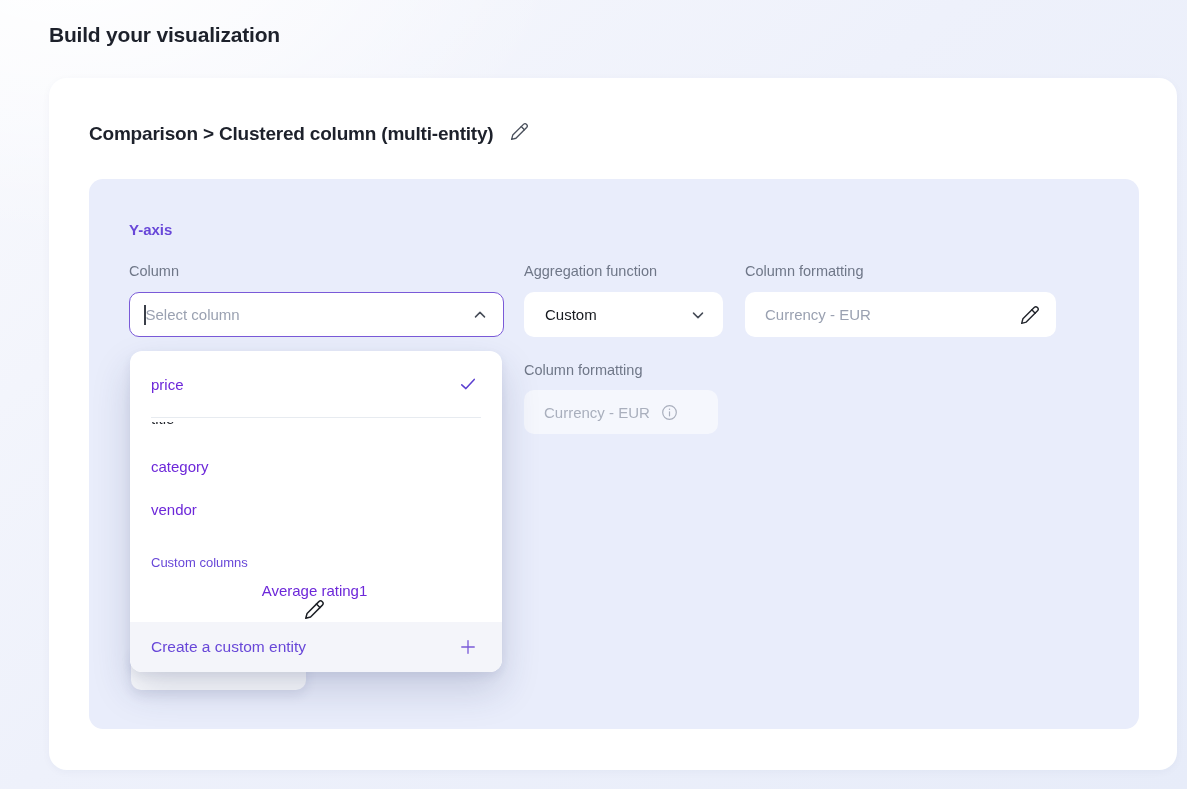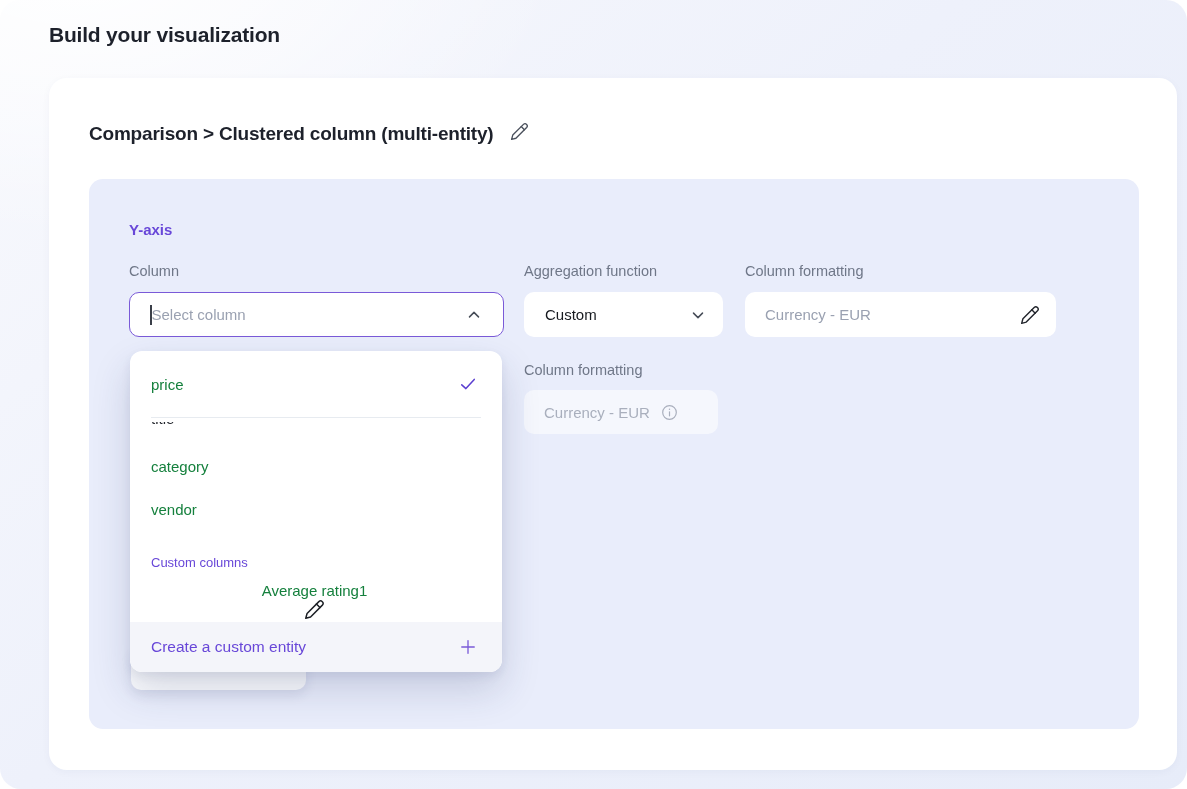--- a/index.html
+++ b/index.html
@@ -6,21 +6,20 @@
   html,body { width:100%; height:100%; }
   body{
     font-family:"Liberation Sans", sans-serif;
     color:#20242e;
   }
   .stage{
     position:relative; width:1187px; height:789px; overflow:hidden;
     background:
       radial-gradient(900px 520px at 6% -6%, #ffffff 0%, rgba(255,255,255,0) 55%),
       linear-gradient(140deg,#f8f9fd 0%, #eef1fb 45%, #e7ecf9 100%);
-    border-radius: 21px;
   }
   .page-title{
     position:absolute; left:49px; top:23px;
     font-size:21px; font-weight:700; letter-spacing:-0.2px; color:#1d212b;
   }
   .card{
     position:absolute; left:49px; top:78px; width:1128px; height:692px;
     background:#ffffff; border-radius:18px;
     box-shadow:0 2px 8px rgba(30,40,90,0.04);
   }
@@ -50,21 +49,21 @@
 
   .control{
     position:absolute; top:113px; height:45px;
     background:#ffffff; border-radius:10px;
     display:flex; align-items:center; padding:0 15px;
     font-size:15px;
   }
   .combo{
     left:40px; width:375px;
     border:1.5px solid #7a5ad8;
-    padding:0 20px;
+    padding:0 14px;
   }
   .caret-bar{ width:1.5px; height:20px; background:#3a3f49; flex:0 0 auto; }
   .combo-input{
     border:none; outline:none; background:transparent; flex:1 1 auto; min-width:0;
     font-family:"Liberation Sans", sans-serif; font-size:15px; color:#20242e; padding:0;
   }
   .combo-input::placeholder{ color:#9aa1b1; opacity:1; }
   .select-count{ left:435px; width:199px; padding:0 16px 0 21px; justify-content:space-between; cursor:pointer; }
   .select-count .value{ color:#16191f; font-weight:500; }
   .fmt-field{ left:656px; width:311px; padding:0 16px 0 20px; justify-content:space-between; cursor:pointer; }
@@ -82,21 +81,21 @@
 
   .dropdown{
     position:absolute; left:130px; top:351px; width:372px; height:321px;
     background:#ffffff; border-radius:12px; z-index:10;
     box-shadow:0 18px 38px rgba(40,50,100,0.18), 0 4px 10px rgba(40,50,100,0.08);
     overflow:hidden;
   }
   .dd-row{
     position:absolute; left:0; width:100%;
     display:flex; align-items:center; justify-content:space-between;
-    padding:0 24px 0 21px; font-size:15px; color:#15803d; cursor:pointer;
+    padding:0 24px 0 21px; font-size:15px; color:#6d28d9; cursor:pointer;
   }
   .dd-selected{ top:12px; height:42px; }
   .dd-divider{ position:absolute; left:21px; right:21px; top:66px; height:1px; background:#e7ebf0; }
   .dd-clipped{
     position:absolute; left:21px; top:71px; height:8px; overflow:hidden;
     font-size:15px; color:#24272e; cursor:pointer;
   }
   .dd-clipped span{ display:block; line-height:20px; margin-top:-13px; }
   .dd-item-1{ top:99px; height:32px; }
   .dd-item-2{ top:142px; height:32px; }

